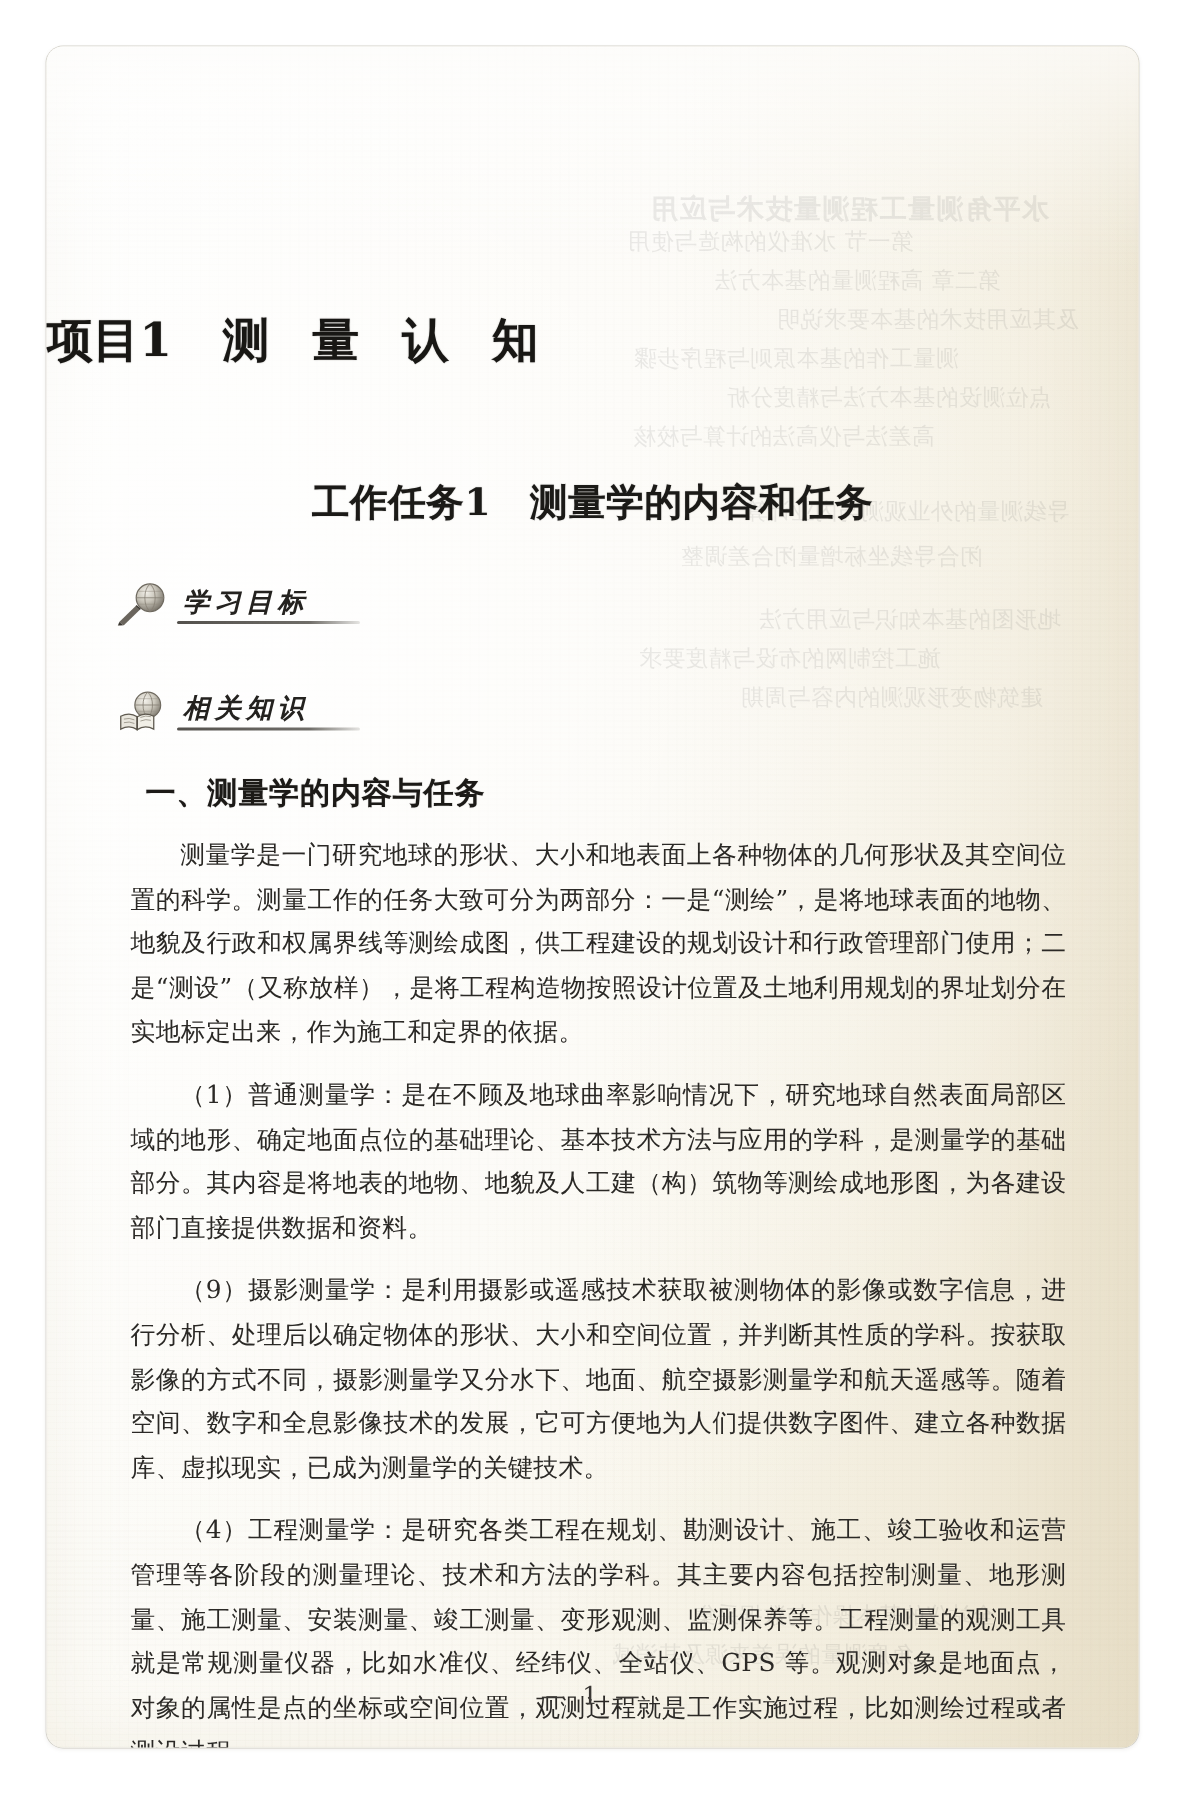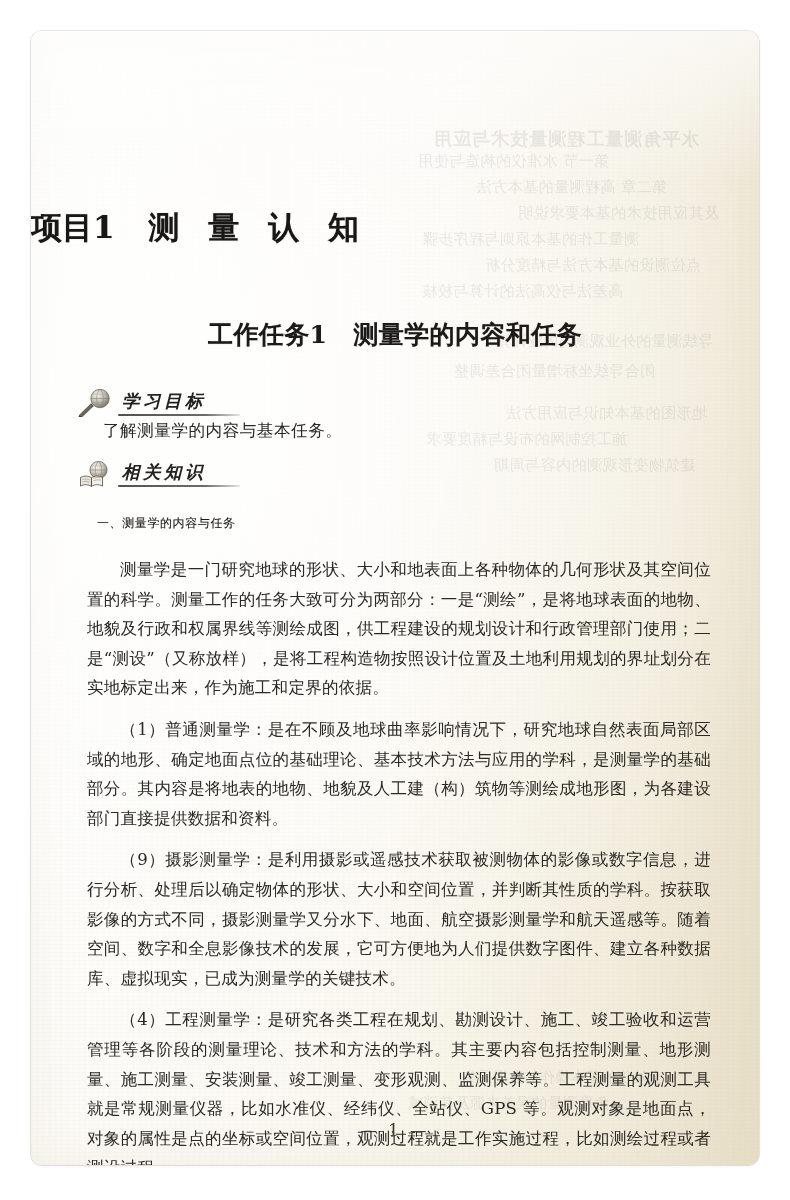--- a/index.html
+++ b/index.html
@@ -212,22 +212,22 @@
     line-height: 1;
     letter-spacing: 0.5px;
     color: #2a2825;
   }
 
   
   .heading-1 {
     position: absolute;
     left: 66px;
     top: 484px;
-    font-weight: 400;
-    font-size: 12px;
+    font-weight: 700;
+    font-size: 20px;
     letter-spacing: 0.6px;
     color: #1c1a17;
     text-shadow: 0 0 0.7px rgba(40,38,34,0.35);
   }
 
   
   .body-block {
     position: absolute;
     left: 44px;
     top: 512px;
@@ -312,21 +312,20 @@
             <path d="M14.6 7.2 h14.8 M14.6 15.8 h14.8" stroke="#8d877c" stroke-width="0.55" fill="none" opacity="0.55"></path>
             <path d="M1.5 27.6 L12.8 16.6 L15.6 19.2 L4.4 30 Z" fill="#5d584f" opacity="0.92"></path>
             <path d="M1.5 27.6 L4.4 30 L0.4 30.6 Z" fill="#3a3630"></path>
             <path d="M12.8 16.6 L15.6 19.2" stroke="#3f3b35" stroke-width="0.9"></path>
           </svg>
         </span>
         <span class="sec-label">学习目标</span>
         <span class="sec-rule"></span>
       </div>
 
-      <div class="goal-text">了解测量学的内容与基本任务。</div>
 
       <div class="sec-head" id="sec-know">
         <span class="sec-icon">
           <svg class="icon-svg" viewBox="0 0 38 30" aria-hidden="true">
             <defs>
               <radialGradient id="gGlobe2" cx="38%" cy="32%" r="70%">
                 <stop offset="0%" stop-color="#f4f2ec"></stop>
                 <stop offset="55%" stop-color="#cdc9be"></stop>
                 <stop offset="100%" stop-color="#847f74"></stop>
               </radialGradient>

